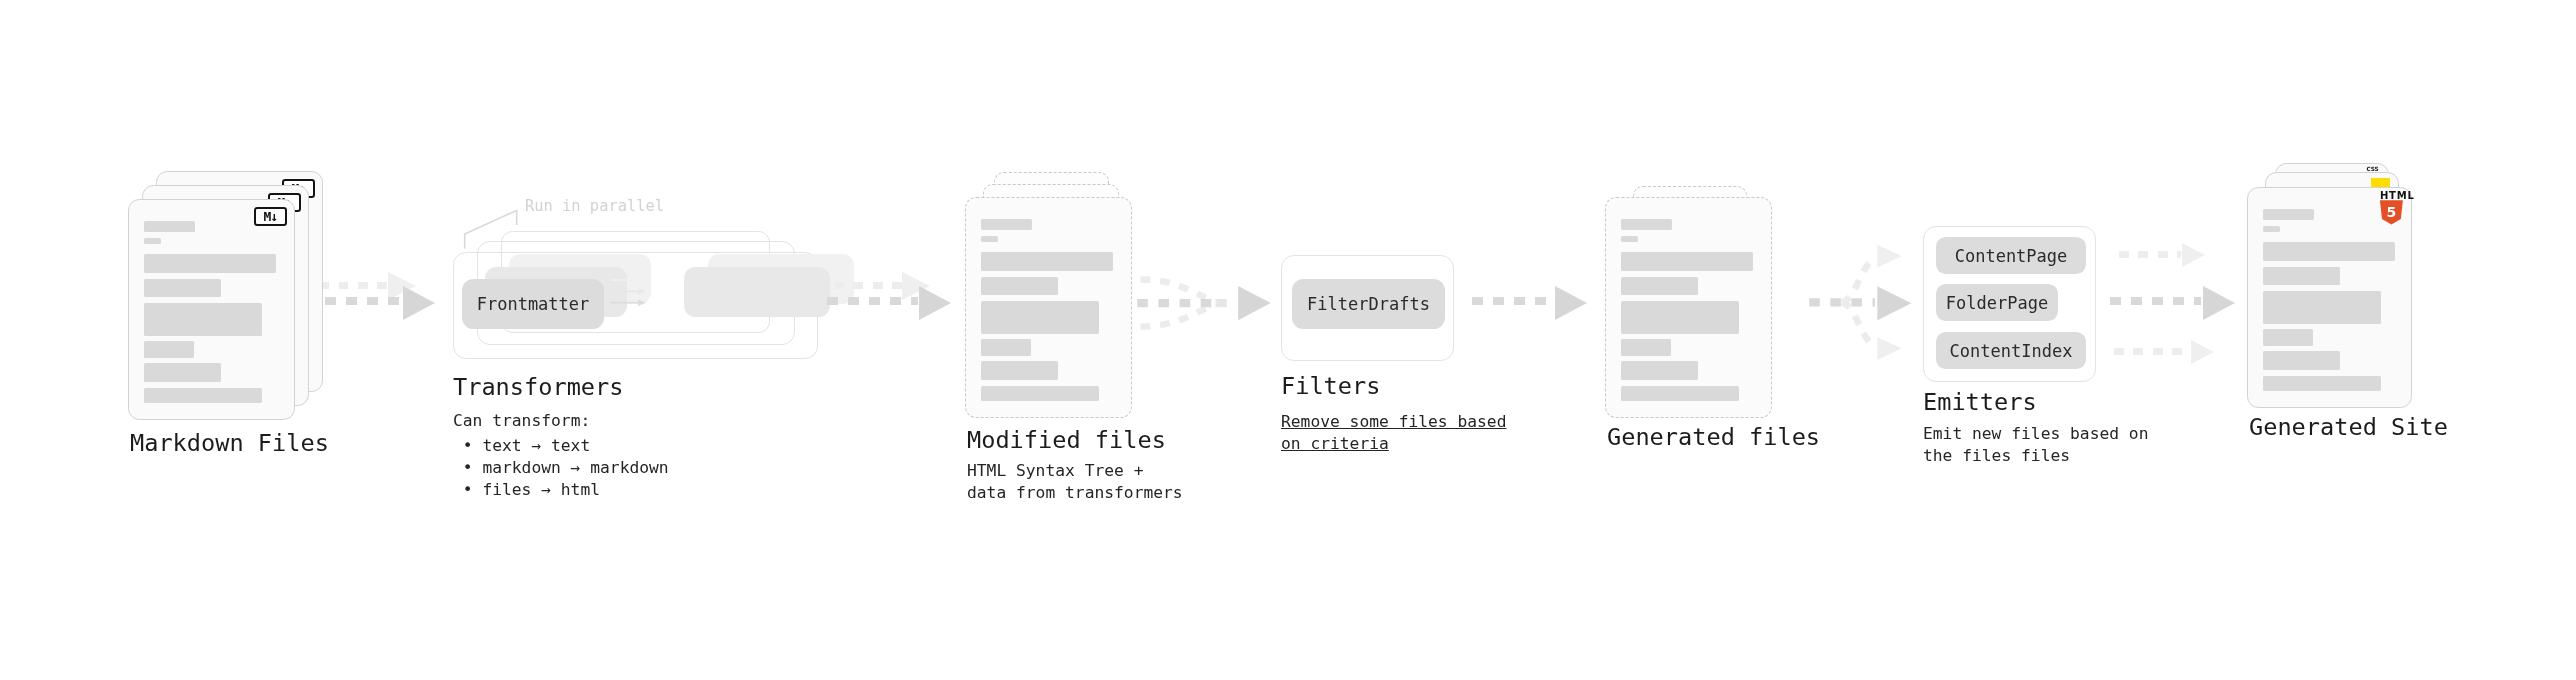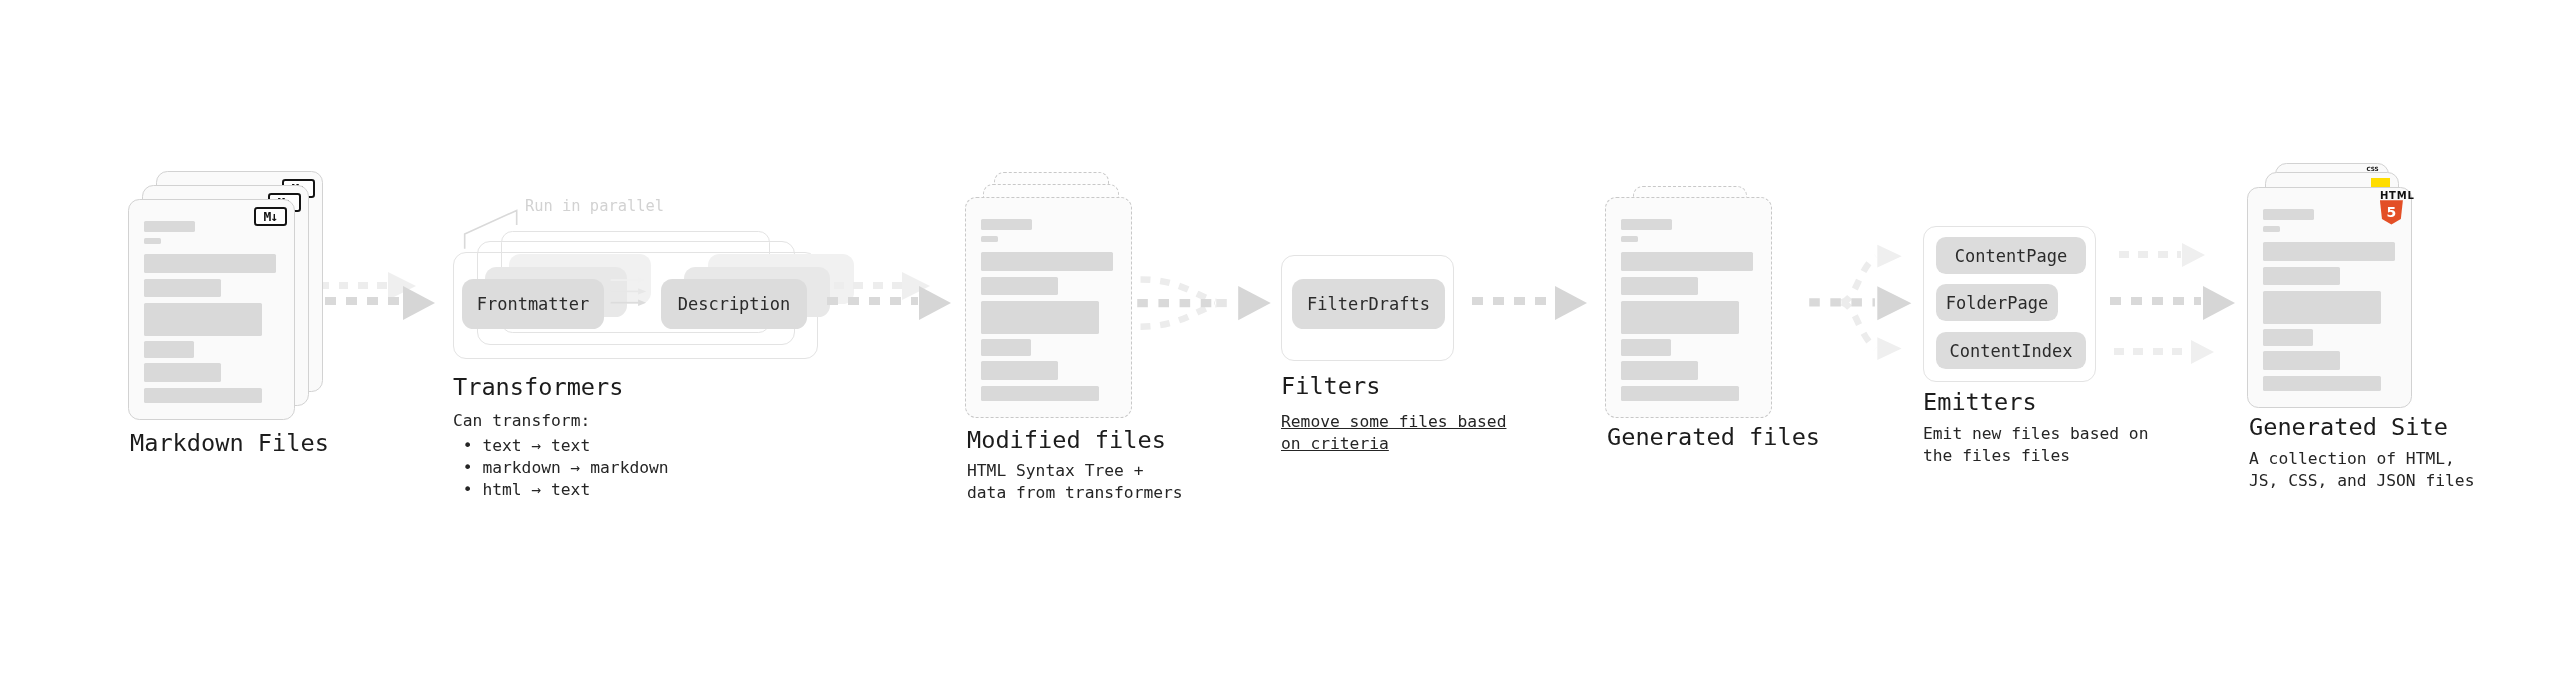--- a/index.html
+++ b/index.html
@@ -115,37 +115,36 @@
 
   <div class="panel" style="left:501px;top:231px;width:269px;height:102px;border-radius:11.4px;"></div>
   <div class="panel" style="left:477px;top:241px;width:318px;height:104px;"></div>
   <div class="panel" style="left:453px;top:252px;width:365px;height:107px;"></div>
 
   <div class="pill echo2" style="left:509px;top:254px;width:142px;height:50px;"></div>
   <div class="pill echo2" style="left:708px;top:254px;width:146px;height:50px;"></div>
   <div class="pill echo1" style="left:485px;top:267px;width:142px;height:50px;"></div>
   <div class="pill echo1" style="left:684px;top:267px;width:146px;height:50px;"></div>
   <div class="pill" style="left:462px;top:279px;width:142px;height:50px;">Frontmatter</div>
-  <div class="pill" style="left:661px;top:279px;width:146px;height:50px;">Description</div>
 
   <svg class="overlay-svg" style="left:609px;top:275px;" width="42" height="36" viewBox="0 0 52 44">
     <path d="M2 6 H36" stroke="#f0f0f0" stroke-width="2" fill="none"></path>
       <polygon points="36,2 46,6 36,10" fill="#f0f0f0"></polygon>
     <path d="M2 20 H36" stroke="#e7e7e7" stroke-width="2" fill="none"></path>
       <polygon points="36,16 46,20 36,24" fill="#e7e7e7"></polygon>
     <path d="M2 34 H36" stroke="#dcdcdc" stroke-width="2" fill="none"></path>
       <polygon points="36,30 46,34 36,38" fill="#dcdcdc"></polygon>
   </svg>
 
   <div class="title" style="left:453px;top:373px;">Transformers</div>
   <div class="note" style="left:453px;top:410px;">
     <div>Can transform:</div>
     <div class="indent gap">• text → text</div>
     <div class="indent">• markdown → markdown</div>
-    <div class="indent">• html → text</div>
+    <div class="indent">• files → html</div>
   </div>
 
   <div class="dash light" style="left:834px;top:282px;width:68px;"></div>
   <div class="tri light" style="left:902px;top:272px;"></div>
   <div class="dash" style="left:827px;top:297px;width:91px;"></div>
   <div class="tri dark" style="left:919px;top:286px;"></div>
 
   <div>
     <div class="ghost" style="left:994px;top:172px;width:115px;height:41px;z-index:1;"></div>
     <div class="ghost" style="left:983px;top:184px;width:136px;height:45px;z-index:2;"></div>
@@ -251,19 +250,15 @@
         <div class="bar b3"></div>
         <div class="bar b4"></div>
         <div class="bar b5"></div>
         <div class="bar b6"></div>
         <div class="bar b7"></div>
         <div class="bar b8"></div>
       </div>
     </div>
   </div>
   <div class="title" style="left:2249px;top:413px;">Generated Site</div>
-  <div class="note" style="left:2249px;top:448px;">
-    <div>A collection of HTML,</div>
-    <div>JS, CSS, and JSON files</div>
-  </div>
 
 </div>
 
 
 </body></html>

